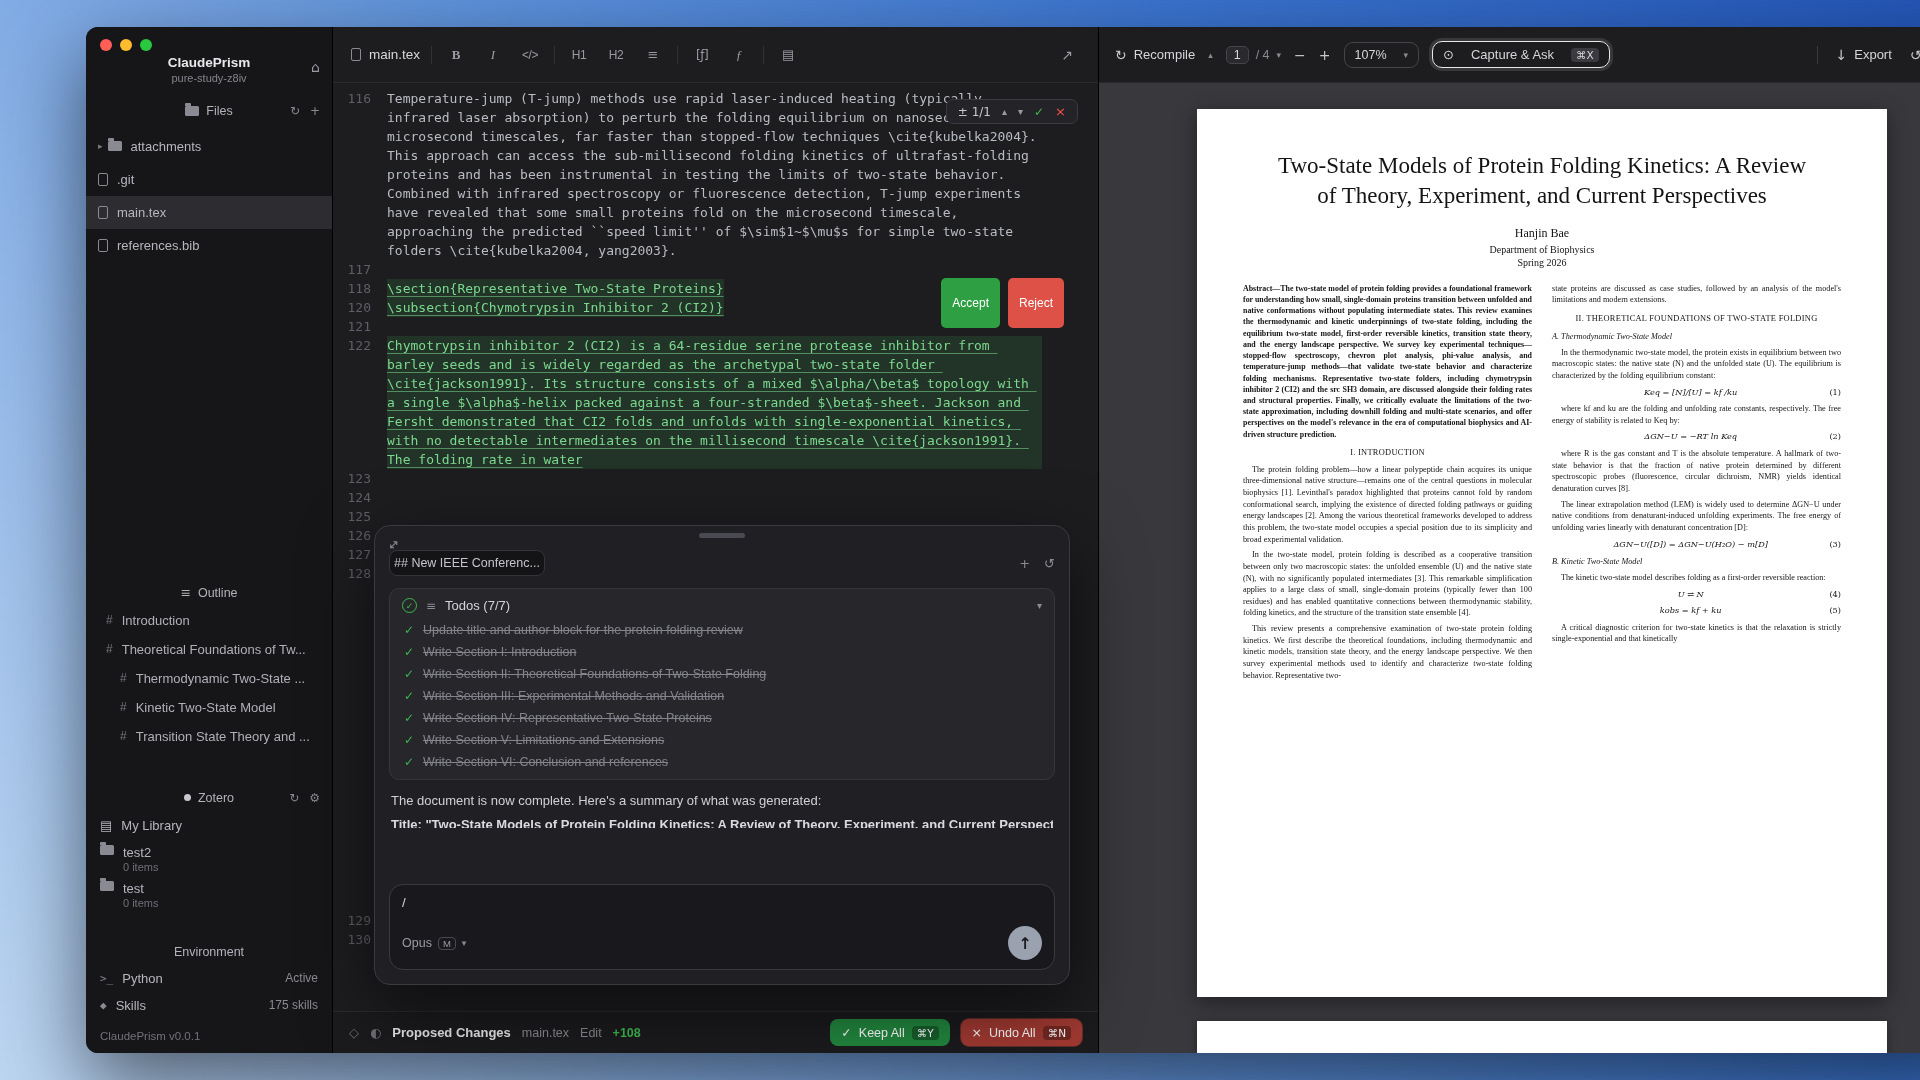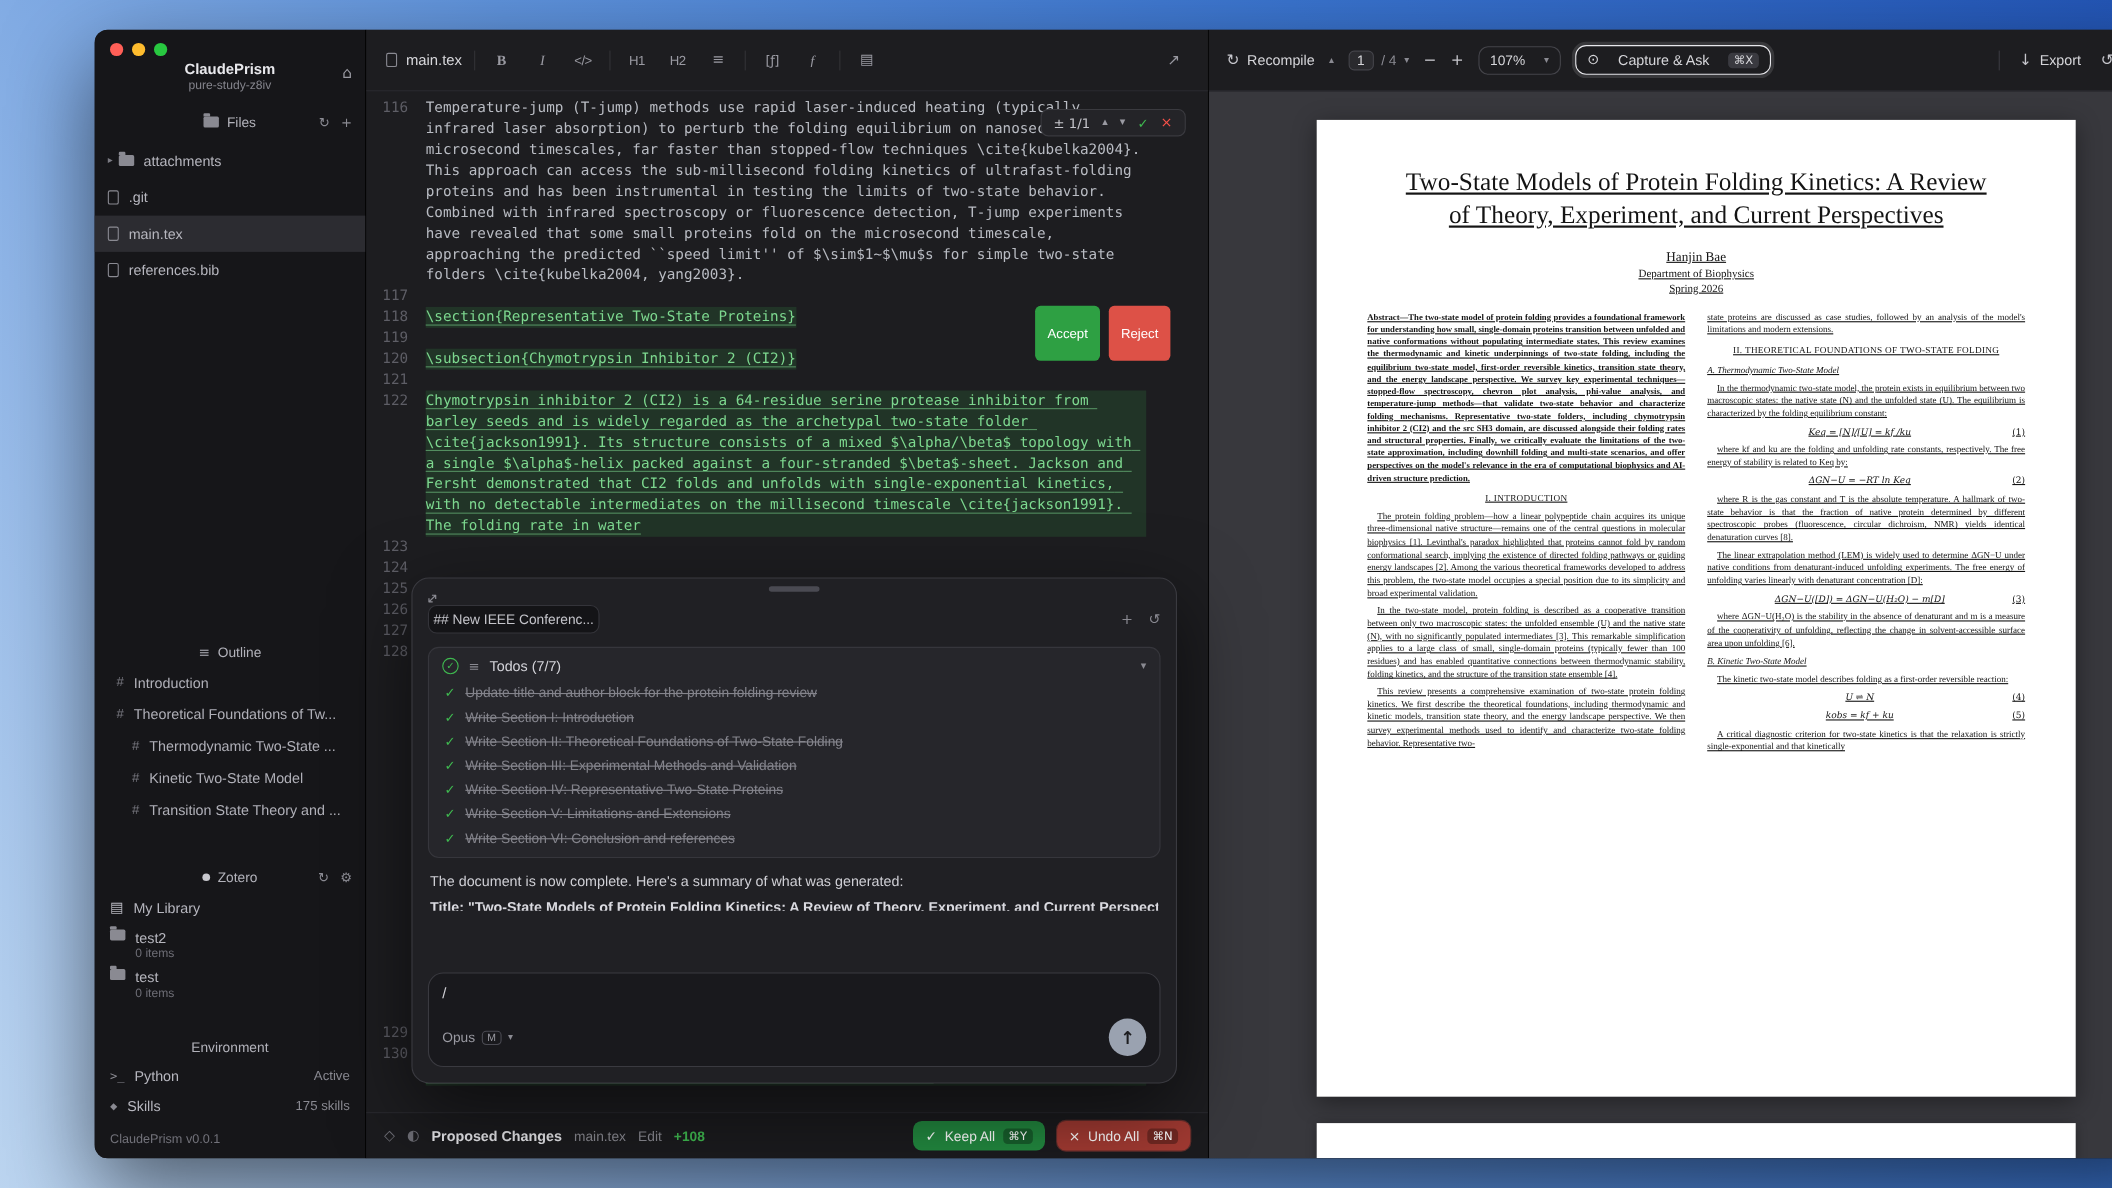--- a/index.html
+++ b/index.html
@@ -135,21 +135,21 @@
   .zoom-pill,.cap-pill { display:flex; align-items:center; gap:17px; border-radius:9px; padding:5px 10px; }
   .zoom-pill { border:1px solid #44444a; font-size:12.5px; }
   .cap-pill { border:1.5px solid #e8e8ec; box-shadow:0 0 0 3px rgba(255,255,255,.12); border-radius:10px; font-size:13px; }
   .cap-pill .kbd { background:#3a3a40; }
   .ptb-right { margin-left:auto; display:flex; align-items:center; gap:18px; }
   .ptb-div { width:1px; height:18px; background:#3a3a40; }
 
   .pdf-viewport { flex:1; overflow:hidden; display:flex; flex-direction:column; align-items:center; }
   .page { width:690px; min-height:888px; max-height:888px; overflow:hidden; background:#fff; margin-top:26px;
     box-shadow:0 5px 20px rgba(0,0,0,.4); padding:42px 46px; color:#141414;
-    font-family:"Liberation Serif",serif;text-decoration:underline; }
+    font-family:"Liberation Serif",serif; }
   .page2 { width:690px; height:46px; background:#fff; margin-top:24px; box-shadow:0 2px 10px rgba(0,0,0,.35); }
   .p-title { text-align:center; font-size:23px; line-height:1.3; margin:0 28px 15px; }
   .p-author { text-align:center; font-size:12px; margin-bottom:3px; }
   .p-affil,.p-date { text-align:center; font-size:10px; margin-bottom:2px; }
   .p-cols { display:flex; gap:20px; margin-top:15px; }
   .p-col { flex:1; font-size:8.2px; line-height:1.42; text-align:justify; }
   .pitem { margin-bottom:4px; }
   .t-abstract { font-weight:700; font-size:7.9px; }
   .t-h1 { text-align:center; font-size:8.4px; letter-spacing:.3px; margin:7px 4px 5px; }
   .t-h2 { font-style:italic; margin:6px 0 4px; }
@@ -344,25 +344,20 @@
 
           <div class="code-line">
             <span class="gutter">118</span>
             <span class="code-text added">\section{Representative Two-State Proteins}</span>
             <span class="line-actions">
               <button class="btn-accept">Accept</button>
               <button class="btn-reject">Reject</button>
             </span>
           </div>
 
-          <div class="code-line">
-            <span class="gutter">119</span>
-            <span class="code-text"></span>
-
-          </div>
 
           <div class="code-line">
             <span class="gutter">120</span>
             <span class="code-text added">\subsection{Chymotrypsin Inhibitor 2 (CI2)}</span>
 
           </div>
 
           <div class="code-line">
             <span class="gutter">121</span>
             <span class="code-text"></span>
@@ -567,24 +562,20 @@
                 <div class="pitem t-p">
                   <span class="pi-text">The linear extrapolation method (LEM) is widely used to determine ΔGN−U under native conditions from denaturant-induced unfolding experiments. The free energy of unfolding varies linearly with denaturant concentration [D]:</span>
                   
                 </div>
 
                 <div class="pitem t-eq">
                   <span class="pi-text">ΔGN−U([D]) = ΔGN−U(H₂O) − m[D]</span>
                   <span class="pi-num">(3)</span>
                 </div>
 
-                <div class="pitem t-p">
-                  <span class="pi-text">where ΔGN−U(H₂O) is the stability in the absence of denaturant and m is a measure of the cooperativity of unfolding, reflecting the change in solvent-accessible surface area upon unfolding [6].</span>
-                  
-                </div>
 
                 <div class="pitem t-h2">
                   <span class="pi-text">B. Kinetic Two-State Model</span>
                   
                 </div>
 
                 <div class="pitem t-p">
                   <span class="pi-text">The kinetic two-state model describes folding as a first-order reversible reaction:</span>
                   
                 </div>

